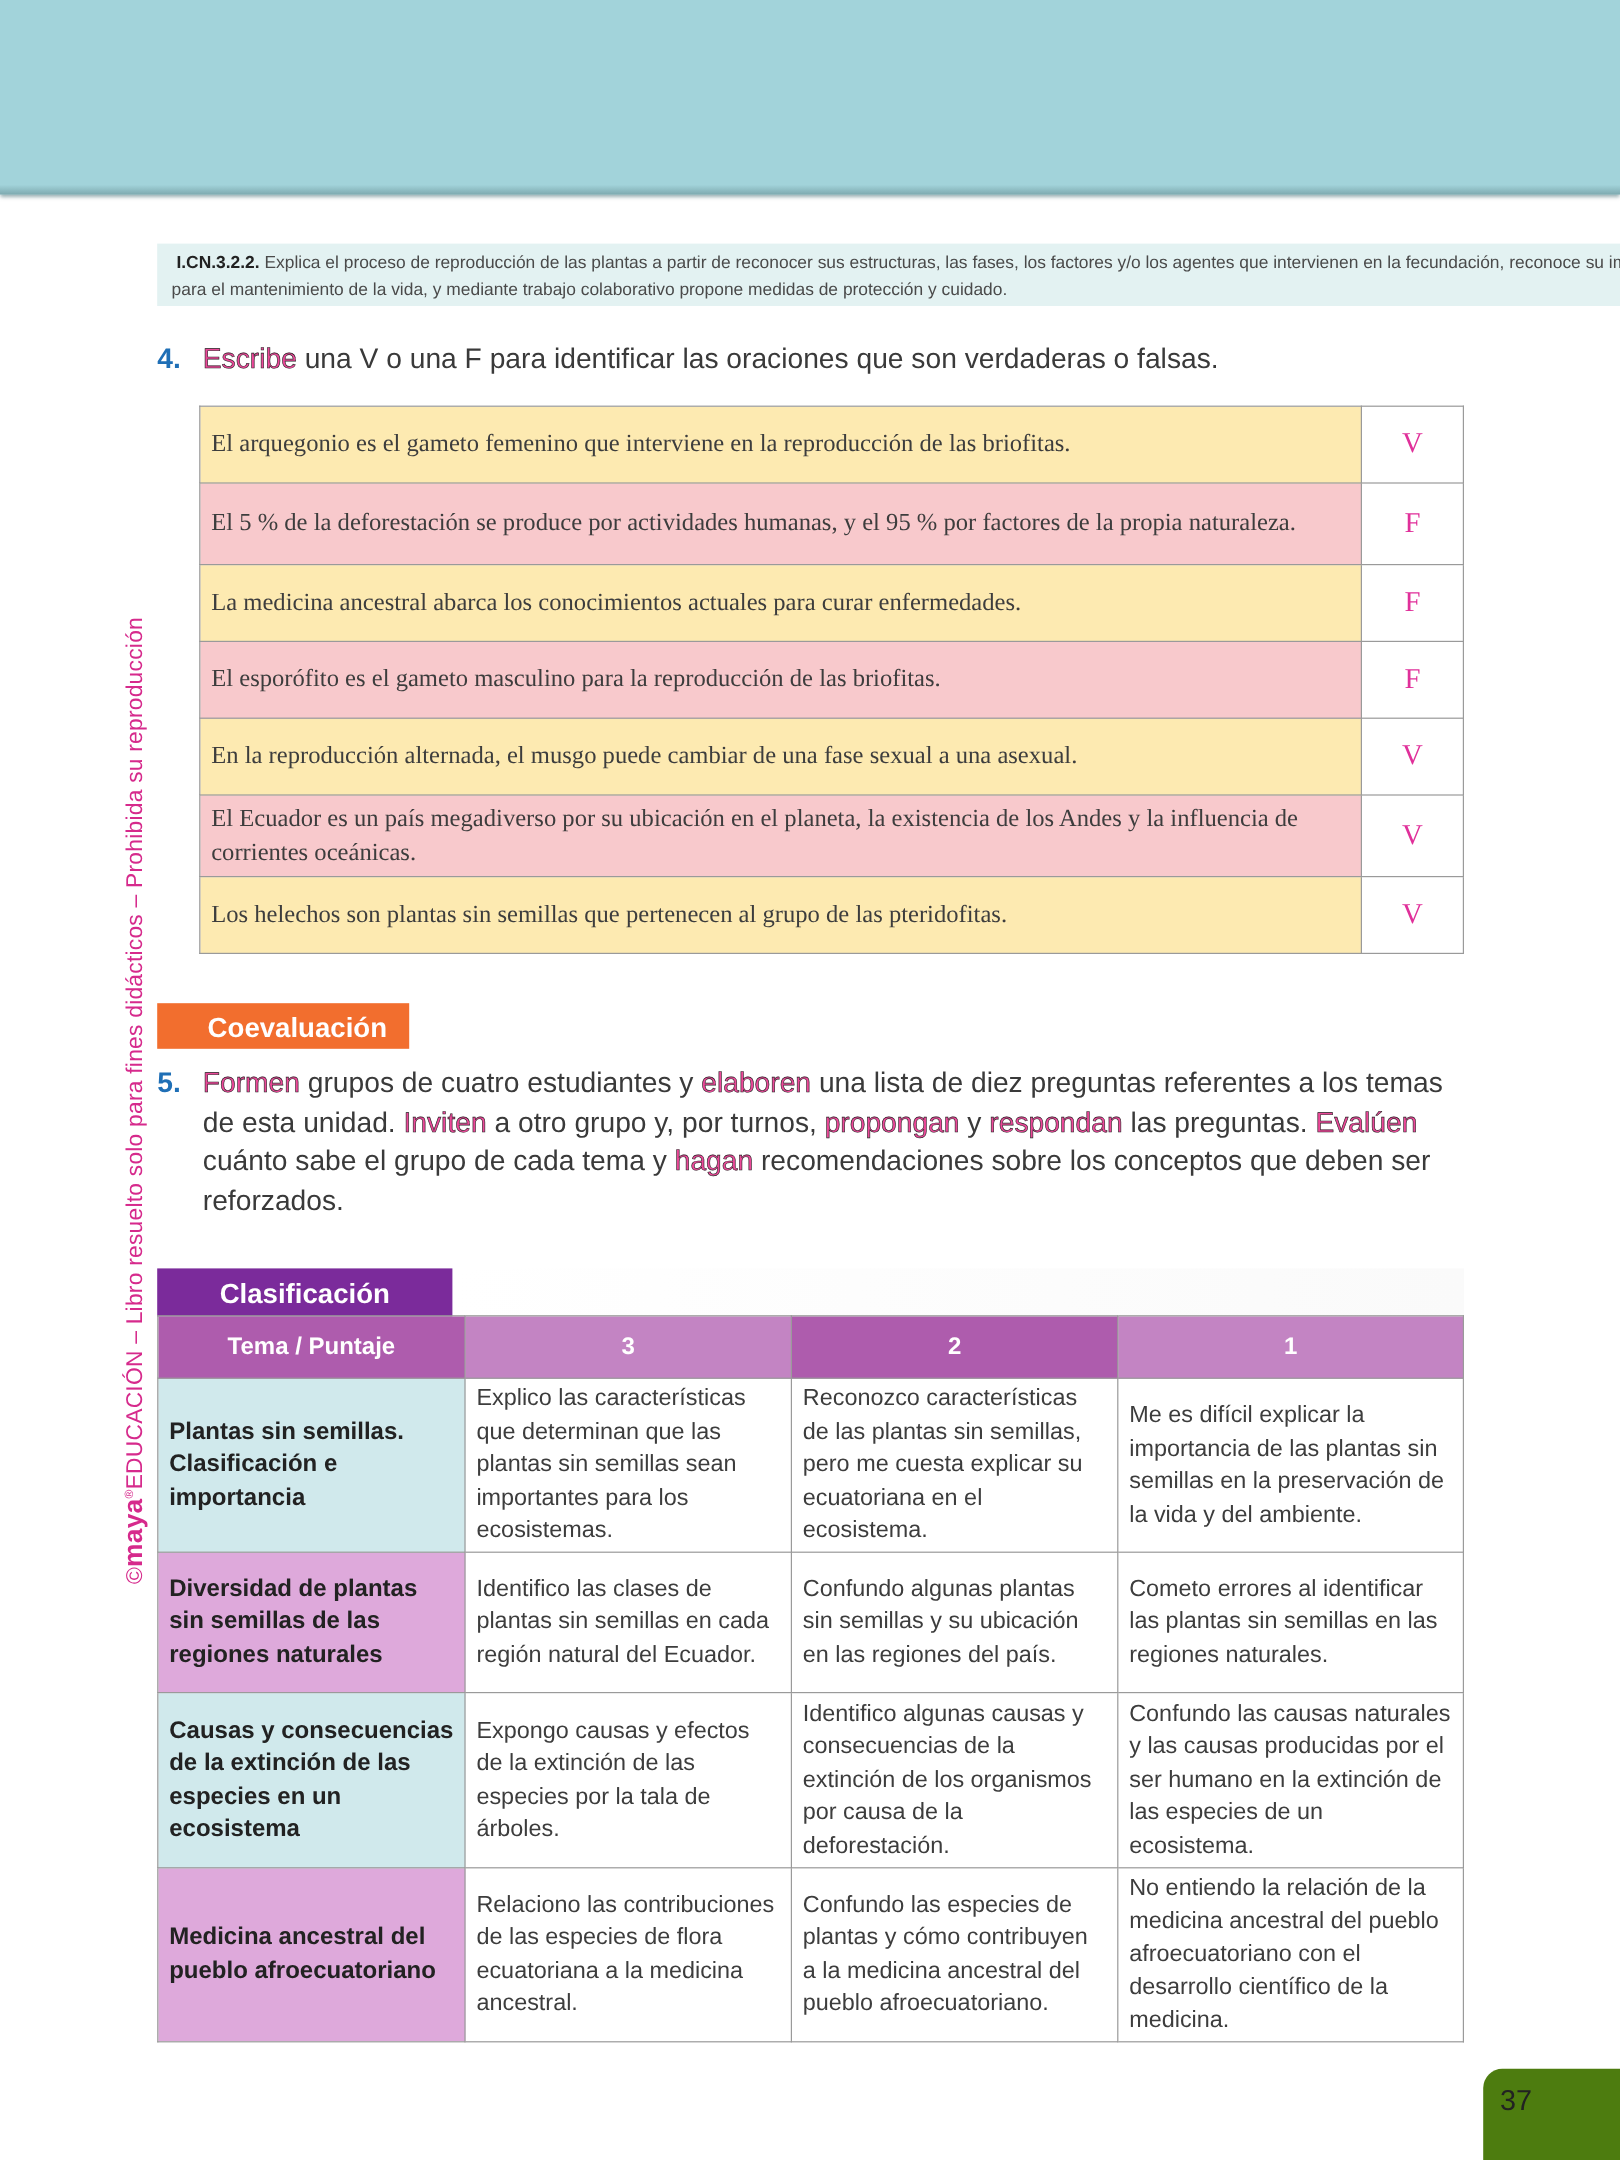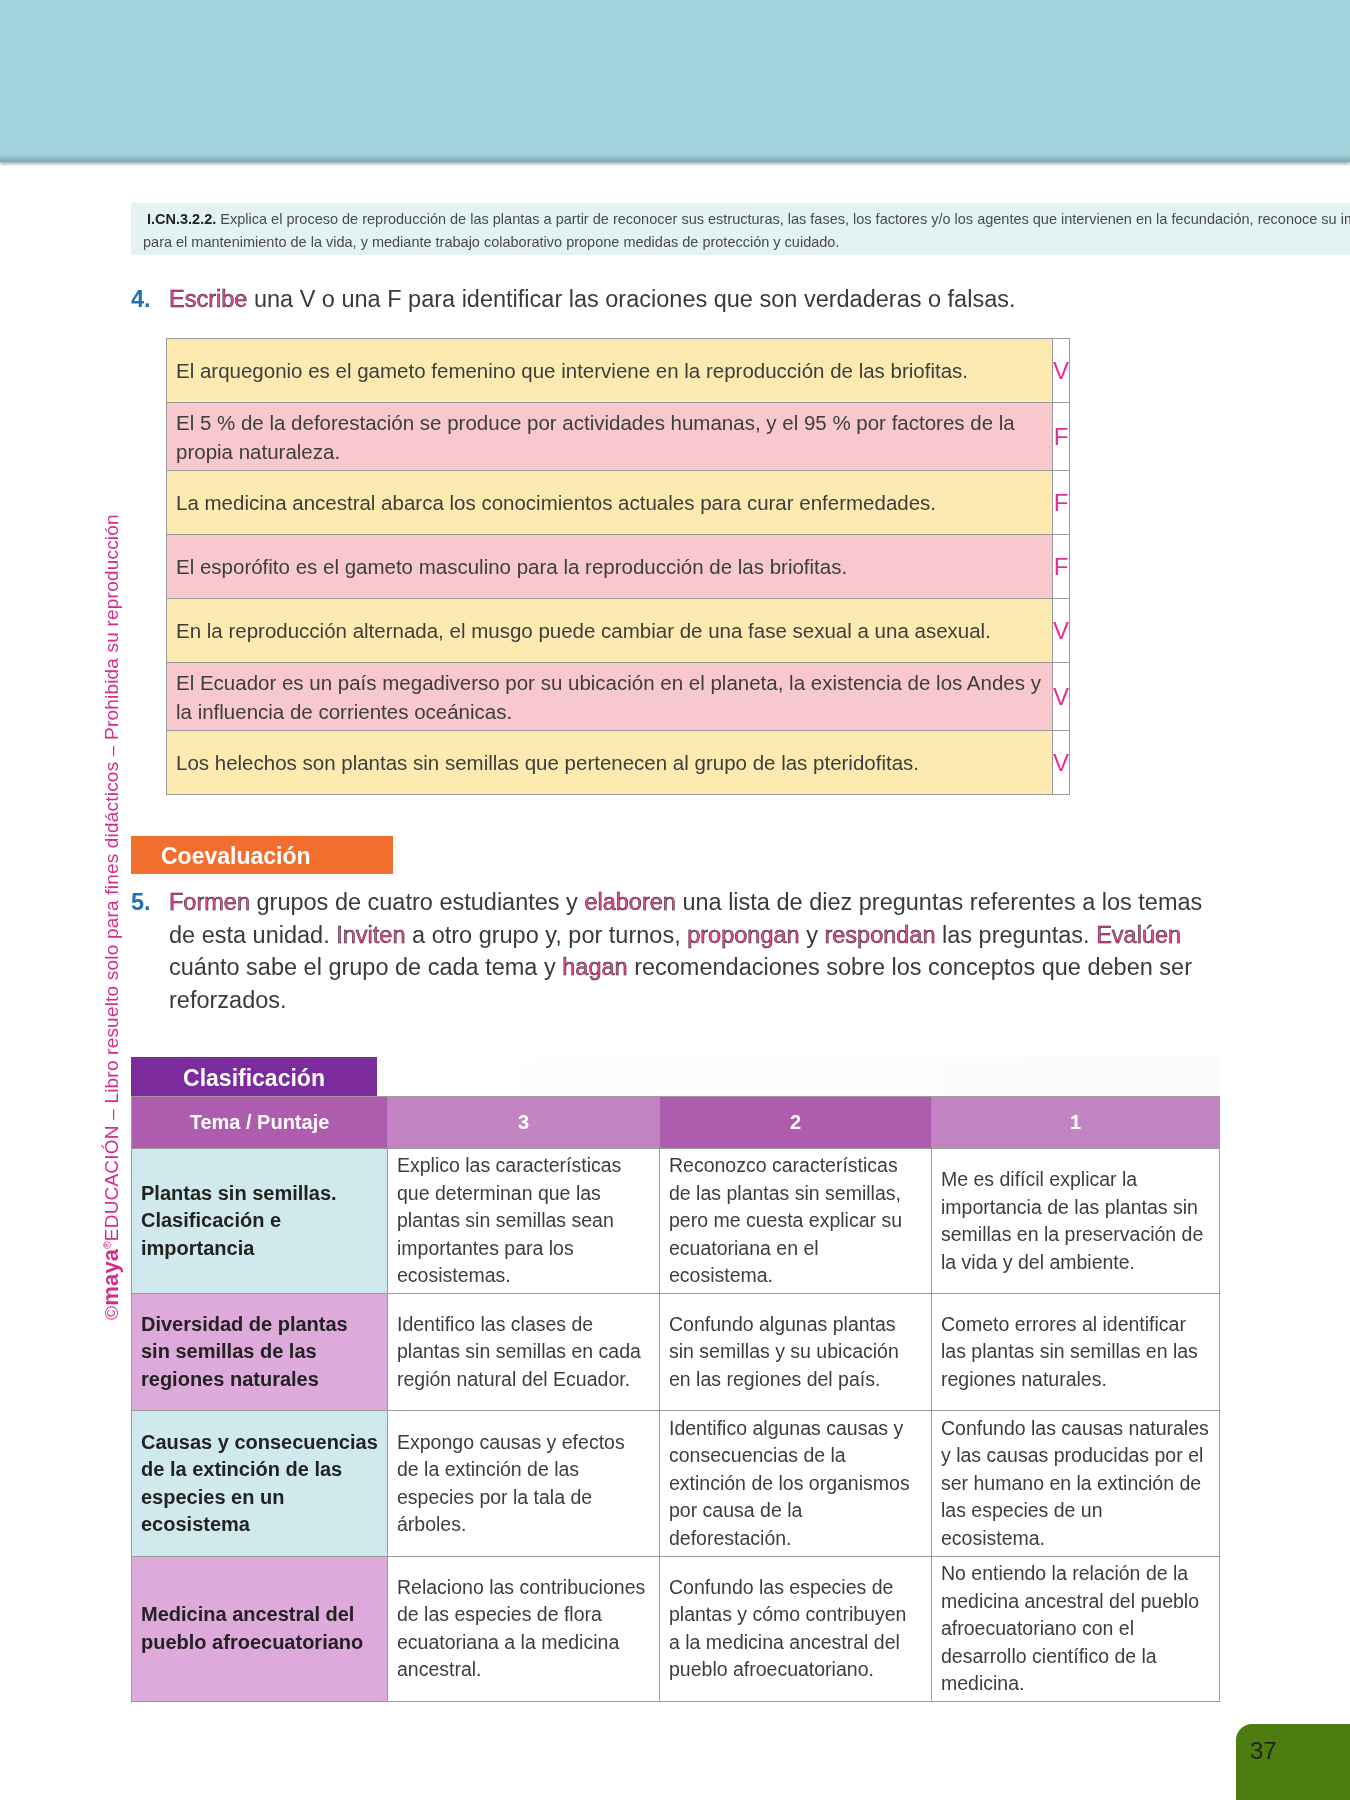--- a/index.html
+++ b/index.html
@@ -32,35 +32,36 @@
   }
   .indicator .code { font-weight: bold; color: #222; margin-left: 4px; }
 
   .q-line {
     position: absolute; left: 131px; font-size: 23.5px; line-height: 32.5px; color: #3a3a3a;
   }
   .q-line .num { color: #1f6fb6; font-weight: bold; display: inline-block; width: 38px; }
   .q-line b { color: #ec4899; font-weight: normal; font-family: "Liberation Sans", sans-serif; -webkit-text-stroke: 0.5px #222; }
 
   .vf-table {
-    position: absolute; left: 166px; top: 338px; width: 904px;
+    position: absolute; left: 166px; top: 338px; width: 1054px;
     border-collapse: collapse;
+    font-family: Liberation Serif, serif;
   }
   .vf-table td { border: 1.5px solid #9a9a9a; font-size: 20.5px; line-height: 29px; color: #3d3d3d; }
   .vf-table td.stmt { padding: 2px 9px; width: 968px; }
   .vf-table td.ans { text-align: center; color: #e0309a; font-size: 24px; background: #fff; }
   .vf-table tr.yellow td.stmt { background: #fdeab1; }
   .vf-table tr.pink td.stmt { background: #f8c9cc; }
   .vf-table tr.h1 { height: 64px; }
   .vf-table tr.h2 { height: 68px; }
 
   .coev-tab {
-    position: absolute; left: 131px; top: 836px; width: 262px; height: 38px;
+    position: absolute; left: 131px; top: 836px; width: 210px; height: 38px;
     background: #f26e2e; color: #fff; font-weight: bold; font-size: 23px;
-    padding-left: 30px; line-height: 40px;
+    padding-left: 42px; line-height: 40px;
   }
 
   .q5 { top: 886px; width: 1100px; }
   .q5 .body { display: inline-block; vertical-align: top; width: 1060px; }
 
   .auto-tab {
     position: absolute; left: 131px; top: 1057px; width: 246px; height: 40px;
     background: #7b2b9b; color: #fff; font-weight: bold; font-size: 23px;
     text-align: center; line-height: 42px;
   }

